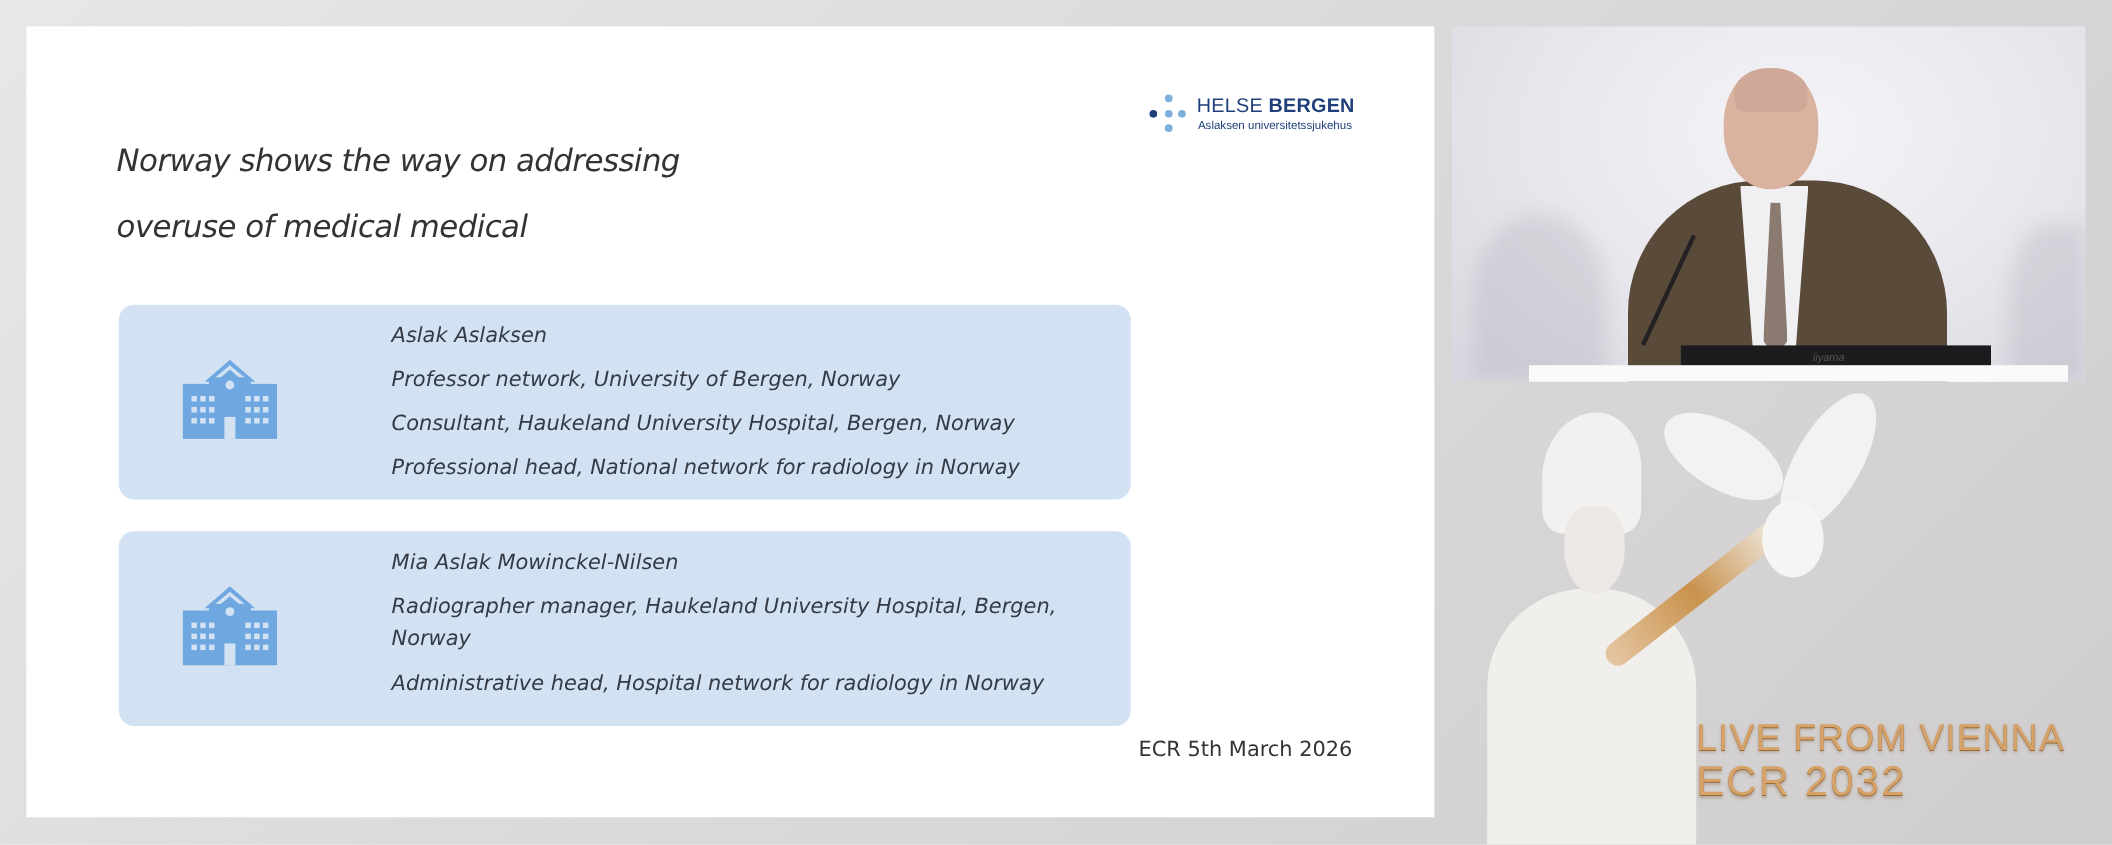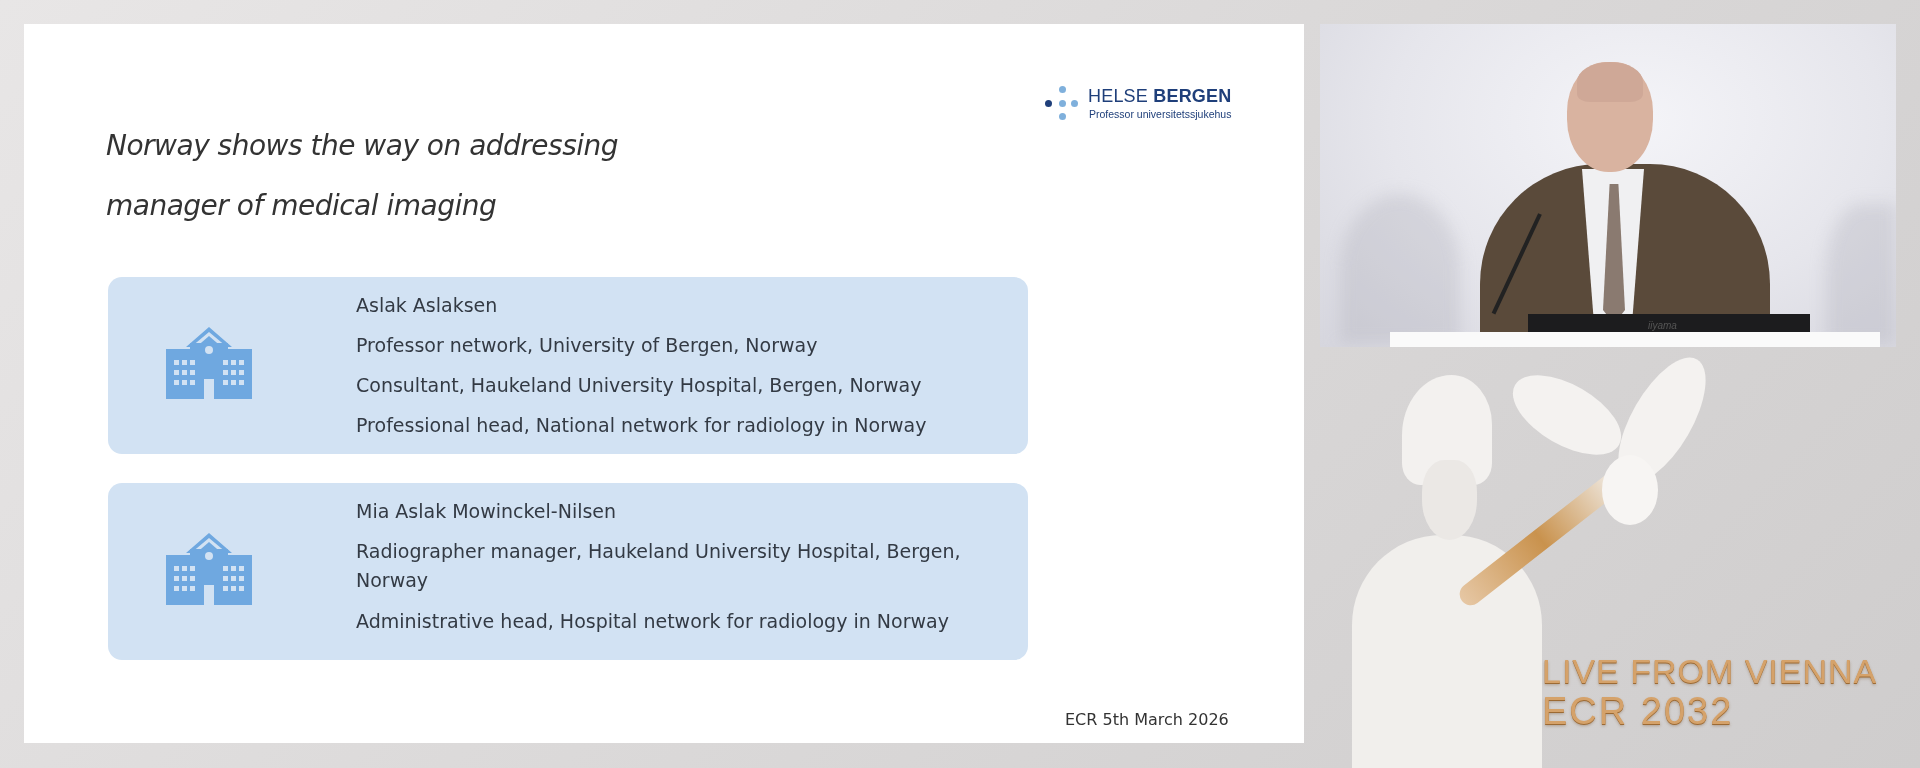--- a/index.html
+++ b/index.html
@@ -30,28 +30,28 @@
     position: absolute; left: 82px; top: 92px; width: 900px;
     font-family: "DejaVu Sans", sans-serif; font-style: italic; font-size: 28px; line-height: 60px;
     color: #333333; letter-spacing: -0.5px;
   }
   .card {
     position: absolute; left: 84px; width: 920px; background: #d2e2f3; border-radius: 14px;
   }
   .card1 { top: 253px; height: 177px; }
   .card2 { top: 459px; height: 177px; }
   .card-icon { position: absolute; left: 58px; top: 50px; width: 86px; height: 72px; }
-  .card-text { position: absolute; left: 248px; top: 14px; width: 640px; }
+  .card-text { position: absolute; left: 248px; top: 14px; width: 640px; font-style: italic; }
   .card-text div {
     font-family: "DejaVu Sans", sans-serif; font-size: 19px; line-height: 28px; color: #333a44; margin-bottom: 12px;
   }
   .card-text div.wrap { line-height: 29px; }
 
   .footer-date {
-    position: absolute; left: 1041px; top: 646px; font-family: "DejaVu Sans", sans-serif; font-size: 16px; color: #333333; margin-top: 40px;
+    position: absolute; left: 1011px; top: 646px; font-family: "DejaVu Sans", sans-serif; font-size: 19px; color: #333333;
   }
 
   .video {
     position: absolute; left: 1320px; top: 24px; width: 576px; height: 323px; overflow: hidden;
     background: radial-gradient(ellipse at 55% 30%, #f4f4f8 0%, #e6e6ec 55%, #d6d6de 100%);
   }
   .shadow-l { position: absolute; left: 20px; top: 170px; width: 120px; height: 150px; border-radius: 50% 50% 0 0; background: rgba(160,160,170,0.25); filter: blur(8px); }
   .shadow-r { position: absolute; right: 0; top: 180px; width: 70px; height: 140px; border-radius: 50% 0 0 0; background: rgba(160,160,170,0.25); filter: blur(8px); }
   .speaker-head { position: absolute; left: 247px; top: 38px; width: 86px; height: 110px; border-radius: 45% 45% 48% 48%; background: #d9b3a0; }
   .speaker-head::after { content: ""; position: absolute; left: 10px; top: 0; width: 66px; height: 40px; border-radius: 50% 50% 20% 20%; background: #cfa897; }
@@ -86,26 +86,26 @@
 <div class="slide">
   <div class="logo">
     <div class="logo-dots">
       <span class="d1"></span>
         <span class="d2"></span>
         <span class="d3"></span>
         <span class="d4"></span>
         <span class="d5"></span>
     </div>
     <div class="logo-name"><span>HELSE </span><b>BERGEN</b></div>
-    <div class="logo-sub">Professor universitetssjukehus</div>
+    <div class="logo-sub">Aslaksen universitetssjukehus</div>
   </div>
 
   <div class="title">
     <div>Norway shows the way on addressing</div>
-    <div>manager of medical imaging</div>
+    <div>overuse of medical medical</div>
   </div>
 
   <div class="card card1">
     <svg class="card-icon" viewBox="0 0 86 72">
       <g fill="#6fa8e0">
         <polygon points="43,0 66,20 61,20 43,5 25,20 20,20"></polygon>
         <polygon points="43,9 58,22 58,28 28,28 28,22"></polygon>
         <rect x="0" y="22" width="86" height="50"></rect>
         <rect x="24" y="16" width="38" height="14"></rect>
       </g>

